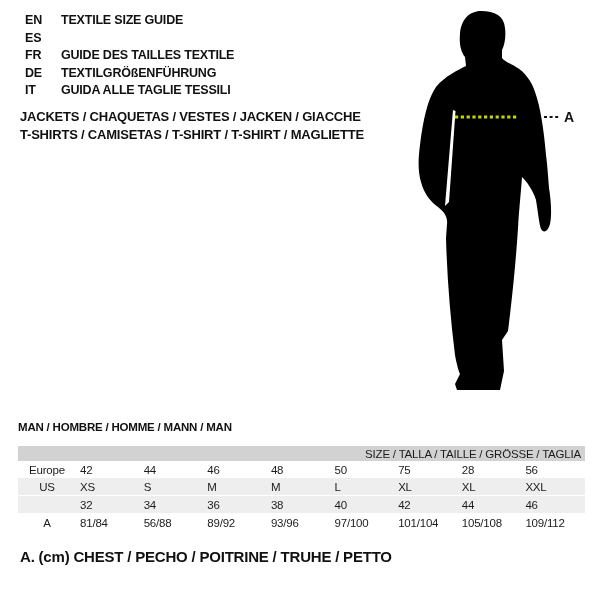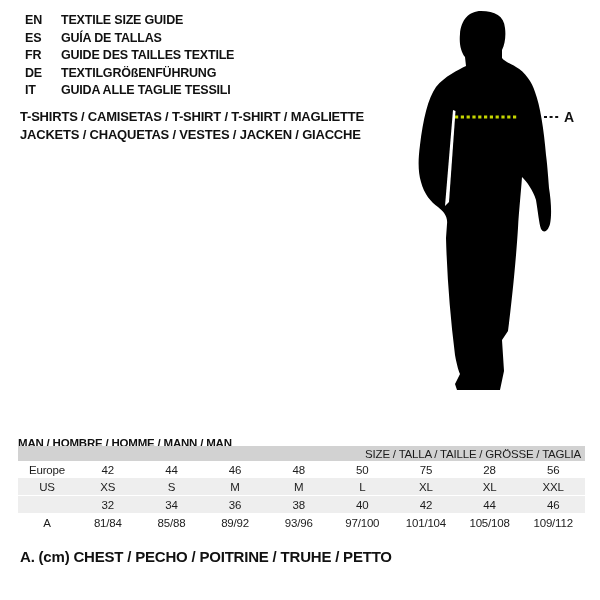--- a/index.html
+++ b/index.html
@@ -10,61 +10,60 @@
   }
   
   .lang-list{position:absolute;left:25px;top:12px;font-weight:bold;font-size:12.5px;line-height:17.5px;}
   .lang-row{display:flex;}
   .lang-code{width:36px;flex:0 0 36px;}
   
   .categories{position:absolute;left:20px;top:108px;font-weight:bold;font-size:13px;line-height:17.5px;}
   
   .figure-wrap{position:absolute;left:405px;top:0;width:185px;height:400px;}
   
-  .gender-line{position:absolute;left:18px;top:437px;font-weight:bold;font-size:11.5px;}
+  .gender-line{position:absolute;left:18px;top:421px;font-weight:bold;font-size:11.5px;}
   
   .size-table{position:absolute;left:18px;top:446px;width:567px;border-collapse:collapse;font-size:11.5px;font-weight:normal;color:#1c1c1c;table-layout:fixed;}
-  .size-table td,.size-table th{padding:0 4px;height:17px;text-align:center;font-weight:normal;white-space:nowrap;}
+  .size-table td,.size-table th{padding:0 4px;height:17px;text-align:left;font-weight:normal;white-space:nowrap;}
   .size-table .lbl{text-align:center;}
   .size-table .hdr{background:#d2d2d2;text-align:right;height:15px;font-size:11.5px;}
   .row-white{background:#ffffff;}
   .row-gray{background:#eeeeee;}
   .row-gray td{border-bottom:1px solid #ffffff;margin-left:21px;}
   
   .footer-note{position:absolute;left:20px;top:548px;font-weight:bold;font-size:15px;}
 </style>
 </head>
 <body>
 
 <div class="lang-list">
   <div class="lang-row">
     <span class="lang-code">EN</span>
     <span>TEXTILE SIZE GUIDE</span>
   </div>
   <div class="lang-row">
     <span class="lang-code">ES</span>
-    <span>GUÍA DE TALLAS</span>
   </div>
   <div class="lang-row">
     <span class="lang-code">FR</span>
     <span>GUIDE DES TAILLES TEXTILE</span>
   </div>
   <div class="lang-row">
     <span class="lang-code">DE</span>
     <span>TEXTILGRÖßENFÜHRUNG</span>
   </div>
   <div class="lang-row">
     <span class="lang-code">IT</span>
     <span>GUIDA ALLE TAGLIE TESSILI</span>
   </div>
 </div>
 
 <div class="categories">
+  <div>JACKETS / CHAQUETAS / VESTES / JACKEN / GIACCHE</div>
   <div>T-SHIRTS / CAMISETAS / T-SHIRT / T-SHIRT / MAGLIETTE</div>
-  <div>JACKETS / CHAQUETAS / VESTES / JACKEN / GIACCHE</div>
 </div>
 
 <div class="figure-wrap">
   <svg width="185" height="400" viewBox="0 0 185 400" xmlns="http://www.w3.org/2000/svg">
     <path fill="#000000" d="
       M76,11
       C 64,11 56,20 55,34
       C 54,44 56,52 60,57
       L 61,66
       C 53,70 40,76 31,87
@@ -149,21 +148,21 @@
     <td>36</td>
     <td>38</td>
     <td>40</td>
     <td>42</td>
     <td>44</td>
     <td>46</td>
   </tr>
   <tr class="row-white">
     <td class="lbl">A</td>
     <td>81/84</td>
-    <td>85/88</td>
+    <td>56/88</td>
     <td>89/92</td>
     <td>93/96</td>
     <td>97/100</td>
     <td>101/104</td>
     <td>105/108</td>
     <td>109/112</td>
   </tr>
   </tbody>
 </table>
 

